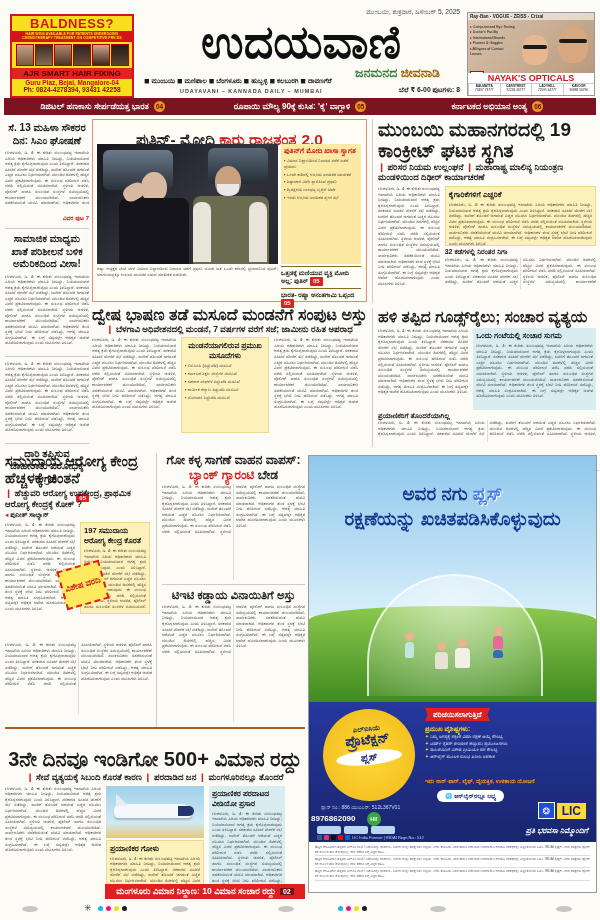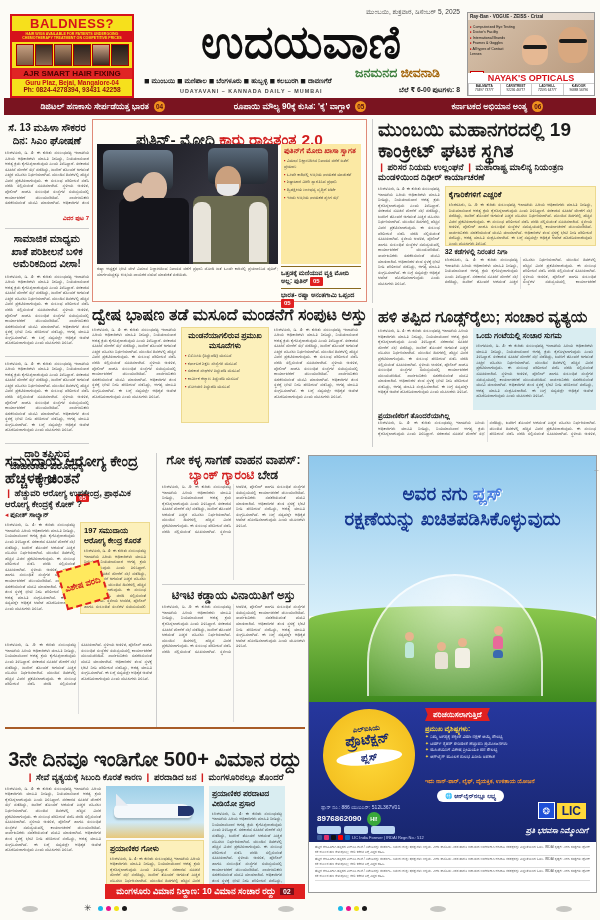--- a/index.html
+++ b/index.html
@@ -141,21 +141,21 @@
   .ribbon { position:absolute; left:116px; top:6px; background:#e02020; color:#fff; font-size:7.4px;
             font-weight:bold; padding:2px 8px; clip-path:polygon(0 0,100% 0,96% 50%,100% 100%,0 100%,4% 50%); }
   .featblock { position:absolute; left:116px; top:23px; width:166px; }
   .featblock .fh { color:#ffd93a; font-size:6.6px; font-weight:bold; margin-bottom:1px; }
   .featblock li { list-style:none; color:#e8ecff; font-size:4.6px; line-height:1.45; }
   .featblock li::before { content:"✦ "; color:#ffd93a; }
   .hilite { position:absolute; left:116px; top:76px; width:168px; color:#ff9a2a; font-size:5.8px; font-weight:bold; }
   .pill { position:absolute; left:128px; top:88px; background:#fff; color:#18266e; font-size:6px;
           font-weight:bold; padding:2px 8px; border-radius:6px; }
   .plan { position:absolute; left:12px; top:102px; font-size:5px; color:#cfd8ff; }
-  .phone { position:absolute; left:8px; top:112px; color:#fff; font-weight:bold; font-size:8px; }
+  .phone { position:absolute; left:2px; top:112px; color:#fff; font-weight:bold; font-size:8px; }
   .hi { position:absolute; left:58px; top:110px; width:14px; height:14px; border-radius:50%;
         background:#3aa83a; color:#fff; font-size:5.5px; font-weight:bold; display:flex; align-items:center; justify-content:center; }
   .minibadges { position:absolute; left:8px; top:124px; display:flex; gap:3px; }
   .minibadges div { width:24px; height:8px; background:#bcd6f2; border-radius:2px; }
   .social { position:absolute; left:8px; top:133px; display:flex; gap:2px; align-items:center; color:#cfd8ff; font-size:4px; }
   .social i { width:5px; height:5px; display:inline-block; border-radius:1px; }
   .liclogo { position:absolute; right:10px; top:100px; display:flex; gap:2px; align-items:center; }
   .liclogo .em { width:17px; height:17px; background:#1e4fd8; border:1px solid #fff; color:#fff; font-size:9px;
                  display:flex; align-items:center; justify-content:center; }
   .liclogo .tx { background:#ffd93a; color:#18266e; font-weight:bold; font-size:12px; padding:1px 5px; }
@@ -303,20 +303,23 @@
           <div class="micro" style="height:44px">ಬೆಂಗಳೂರು, ಡಿ. 4: ಈ ಕುರಿತು ಸಂಬಂಧಪಟ್ಟ ಇಲಾಖೆಯ ಹಿರಿಯ ಅಧಿಕಾರಿಗಳು ಮಾಹಿತಿ ನೀಡಿದ್ದು, ನಿಯಮಾನುಸಾರ ಅಗತ್ಯ ಕ್ರಮ ಕೈಗೊಳ್ಳಲಾಗುವುದು ಎಂದು ತಿಳಿಸಿದ್ದಾರೆ. ಸರಕಾರದ ಸೂಚನೆ ಮೇರೆಗೆ ಸಭೆ ನಡೆದಿದ್ದು, ಜನರಿಗೆ ತೊಂದರೆ ಆಗದಂತೆ ಎಚ್ಚರ ವಹಿಸಲು ನಿರ್ಧರಿಸಲಾಗಿದೆ. ಮುಂದಿನ ದಿನಗಳಲ್ಲಿ ಹೆಚ್ಚಿನ ವಿವರ ಪ್ರಕಟಿಸಲಾಗುವುದು. ಈ ಸಂಬಂಧ ಪರಿಶೀಲನೆ ನಡೆಸಿ ವರದಿ ಸಲ್ಲಿಸುವಂತೆ ಸೂಚಿಸಲಾಗಿದೆ. ಸ್ಥಳೀಯ ಆಡಳಿತ, ಪೊಲೀಸ್ ಹಾಗೂ ಸಂಬಂಧಿತ ಸಂಸ್ಥೆಗಳ ಸಮನ್ವಯದಲ್ಲಿ ಕಾರ್ಯಾಚರಣೆ ಮುಂದುವರಿದಿದೆ. ಸಾರ್ವಜನಿಕರು ಸಹಕರಿಸುವಂತೆ ಮನವಿ ಮಾಡಲಾಗಿದೆ. ಅಧಿಕಾರಿಗಳ ತಂಡ ಸ್ಥಳಕ್ಕೆ ಭೇಟಿ ನೀಡಿ ಪರಿಶೀಲನೆ ನಡೆಸಿದ್ದು, ಅಗತ್ಯ ಮಾಹಿತಿ ಸಂಗ್ರಹಿಸಲಾಗಿದೆ. ಈ ಬಗ್ಗೆ ಸದ್ಯದಲ್ಲೇ ಅಧಿಕೃತ ಆದೇಶ ಹೊರಡಿಸಲಾಗುವುದು ಎಂದು ಮೂಲಗಳು ತಿಳಿಸಿವೆ.</div>
         </div>
         <div class="hl" style="font-size:7px;margin:2px 0 1px">32 ಕಡೆಗಳಲ್ಲಿ ನಿರಂತರ ನಿಗಾ</div>
         <div class="micro micro2col" style="height:32px">ಬೆಂಗಳೂರು, ಡಿ. 4: ಈ ಕುರಿತು ಸಂಬಂಧಪಟ್ಟ ಇಲಾಖೆಯ ಹಿರಿಯ ಅಧಿಕಾರಿಗಳು ಮಾಹಿತಿ ನೀಡಿದ್ದು, ನಿಯಮಾನುಸಾರ ಅಗತ್ಯ ಕ್ರಮ ಕೈಗೊಳ್ಳಲಾಗುವುದು ಎಂದು ತಿಳಿಸಿದ್ದಾರೆ. ಸರಕಾರದ ಸೂಚನೆ ಮೇರೆಗೆ ಸಭೆ ನಡೆದಿದ್ದು, ಜನರಿಗೆ ತೊಂದರೆ ಆಗದಂತೆ ಎಚ್ಚರ ವಹಿಸಲು ನಿರ್ಧರಿಸಲಾಗಿದೆ. ಮುಂದಿನ ದಿನಗಳಲ್ಲಿ ಹೆಚ್ಚಿನ ವಿವರ ಪ್ರಕಟಿಸಲಾಗುವುದು. ಈ ಸಂಬಂಧ ಪರಿಶೀಲನೆ ನಡೆಸಿ ವರದಿ ಸಲ್ಲಿಸುವಂತೆ ಸೂಚಿಸಲಾಗಿದೆ. ಸ್ಥಳೀಯ ಆಡಳಿತ, ಪೊಲೀಸ್ ಹಾಗೂ ಸಂಬಂಧಿತ ಸಂಸ್ಥೆಗಳ ಸಮನ್ವಯದಲ್ಲಿ ಕಾರ್ಯಾಚರಣೆ ಮುಂದುವರಿದಿದೆ. ಸಾರ್ವಜನಿಕರು ಸಹಕರಿಸುವಂತೆ ಮನವಿ ಮಾಡಲಾಗಿದೆ. ಅಧಿಕಾರಿಗಳ ತಂಡ ಸ್ಥಳಕ್ಕೆ ಭೇಟಿ ನೀಡಿ ಪರಿಶೀಲನೆ ನಡೆಸಿದ್ದು, ಅಗತ್ಯ ಮಾಹಿತಿ ಸಂಗ್ರಹಿಸಲಾಗಿದೆ. ಈ ಬಗ್ಗೆ ಸದ್ಯದಲ್ಲೇ ಅಧಿಕೃತ ಆದೇಶ ಹೊರಡಿಸಲಾಗುವುದು ಎಂದು ಮೂಲಗಳು ತಿಳಿಸಿವೆ.</div>
       </div>
     </div>
   </div>
 
   <div class="hate">
     <h1>ದ್ವೇಷ ಭಾಷಣ ತಡೆ ಮಸೂದೆ ಮಂಡನೆಗೆ ಸಂಪುಟ ಅಸ್ತು</h1>
+    <div class="subhead" style="text-align:center">
+      <span>ಬೆಳಗಾವಿ ಅಧಿವೇಶನದಲ್ಲಿ ಮಂಡನೆ, 7 ವರ್ಷಗಳ ವರೆಗೆ ಸಜೆ; ಜಾಮೀನು ರಹಿತ ಅಪರಾಧ</span>
+    </div>
     <div class="body-flex">
       <div class="micro" style="width:84px;height:96px">ಬೆಂಗಳೂರು, ಡಿ. 4: ಈ ಕುರಿತು ಸಂಬಂಧಪಟ್ಟ ಇಲಾಖೆಯ ಹಿರಿಯ ಅಧಿಕಾರಿಗಳು ಮಾಹಿತಿ ನೀಡಿದ್ದು, ನಿಯಮಾನುಸಾರ ಅಗತ್ಯ ಕ್ರಮ ಕೈಗೊಳ್ಳಲಾಗುವುದು ಎಂದು ತಿಳಿಸಿದ್ದಾರೆ. ಸರಕಾರದ ಸೂಚನೆ ಮೇರೆಗೆ ಸಭೆ ನಡೆದಿದ್ದು, ಜನರಿಗೆ ತೊಂದರೆ ಆಗದಂತೆ ಎಚ್ಚರ ವಹಿಸಲು ನಿರ್ಧರಿಸಲಾಗಿದೆ. ಮುಂದಿನ ದಿನಗಳಲ್ಲಿ ಹೆಚ್ಚಿನ ವಿವರ ಪ್ರಕಟಿಸಲಾಗುವುದು. ಈ ಸಂಬಂಧ ಪರಿಶೀಲನೆ ನಡೆಸಿ ವರದಿ ಸಲ್ಲಿಸುವಂತೆ ಸೂಚಿಸಲಾಗಿದೆ. ಸ್ಥಳೀಯ ಆಡಳಿತ, ಪೊಲೀಸ್ ಹಾಗೂ ಸಂಬಂಧಿತ ಸಂಸ್ಥೆಗಳ ಸಮನ್ವಯದಲ್ಲಿ ಕಾರ್ಯಾಚರಣೆ ಮುಂದುವರಿದಿದೆ. ಸಾರ್ವಜನಿಕರು ಸಹಕರಿಸುವಂತೆ ಮನವಿ ಮಾಡಲಾಗಿದೆ. ಅಧಿಕಾರಿಗಳ ತಂಡ ಸ್ಥಳಕ್ಕೆ ಭೇಟಿ ನೀಡಿ ಪರಿಶೀಲನೆ ನಡೆಸಿದ್ದು, ಅಗತ್ಯ ಮಾಹಿತಿ ಸಂಗ್ರಹಿಸಲಾಗಿದೆ. ಈ ಬಗ್ಗೆ ಸದ್ಯದಲ್ಲೇ ಅಧಿಕೃತ ಆದೇಶ ಹೊರಡಿಸಲಾಗುವುದು ಎಂದು ಮೂಲಗಳು ತಿಳಿಸಿವೆ.</div>
       <div class="ybox" style="width:88px;height:96px">
         <div class="wbox-head" style="text-align:center">ಮಂಡನೆಯಾಗಲಿರುವ ಪ್ರಮುಖ ಮಸೂದೆಗಳು</div>
         <ul class="putin-side" style="position:static;width:auto;height:auto;background:none;padding:0">
 
         <li>ಬಿಬಿಎಂಪಿ (ತಿದ್ದುಪಡಿ) ಮಸೂದೆ</li>
             <li>ಕರ್ನಾಟಕ ಶಿಕ್ಷಣ ಸಂಸ್ಥೆಗಳ ಮಸೂದೆ</li>
             <li>ಸಹಕಾರ ಸಂಘಗಳ ತಿದ್ದುಪಡಿ ಮಸೂದೆ</li>
             <li>ಕಾರ್ಮಿಕ ಕಲ್ಯಾಣ ತಿದ್ದುಪಡಿ ಮಸೂದೆ</li>

